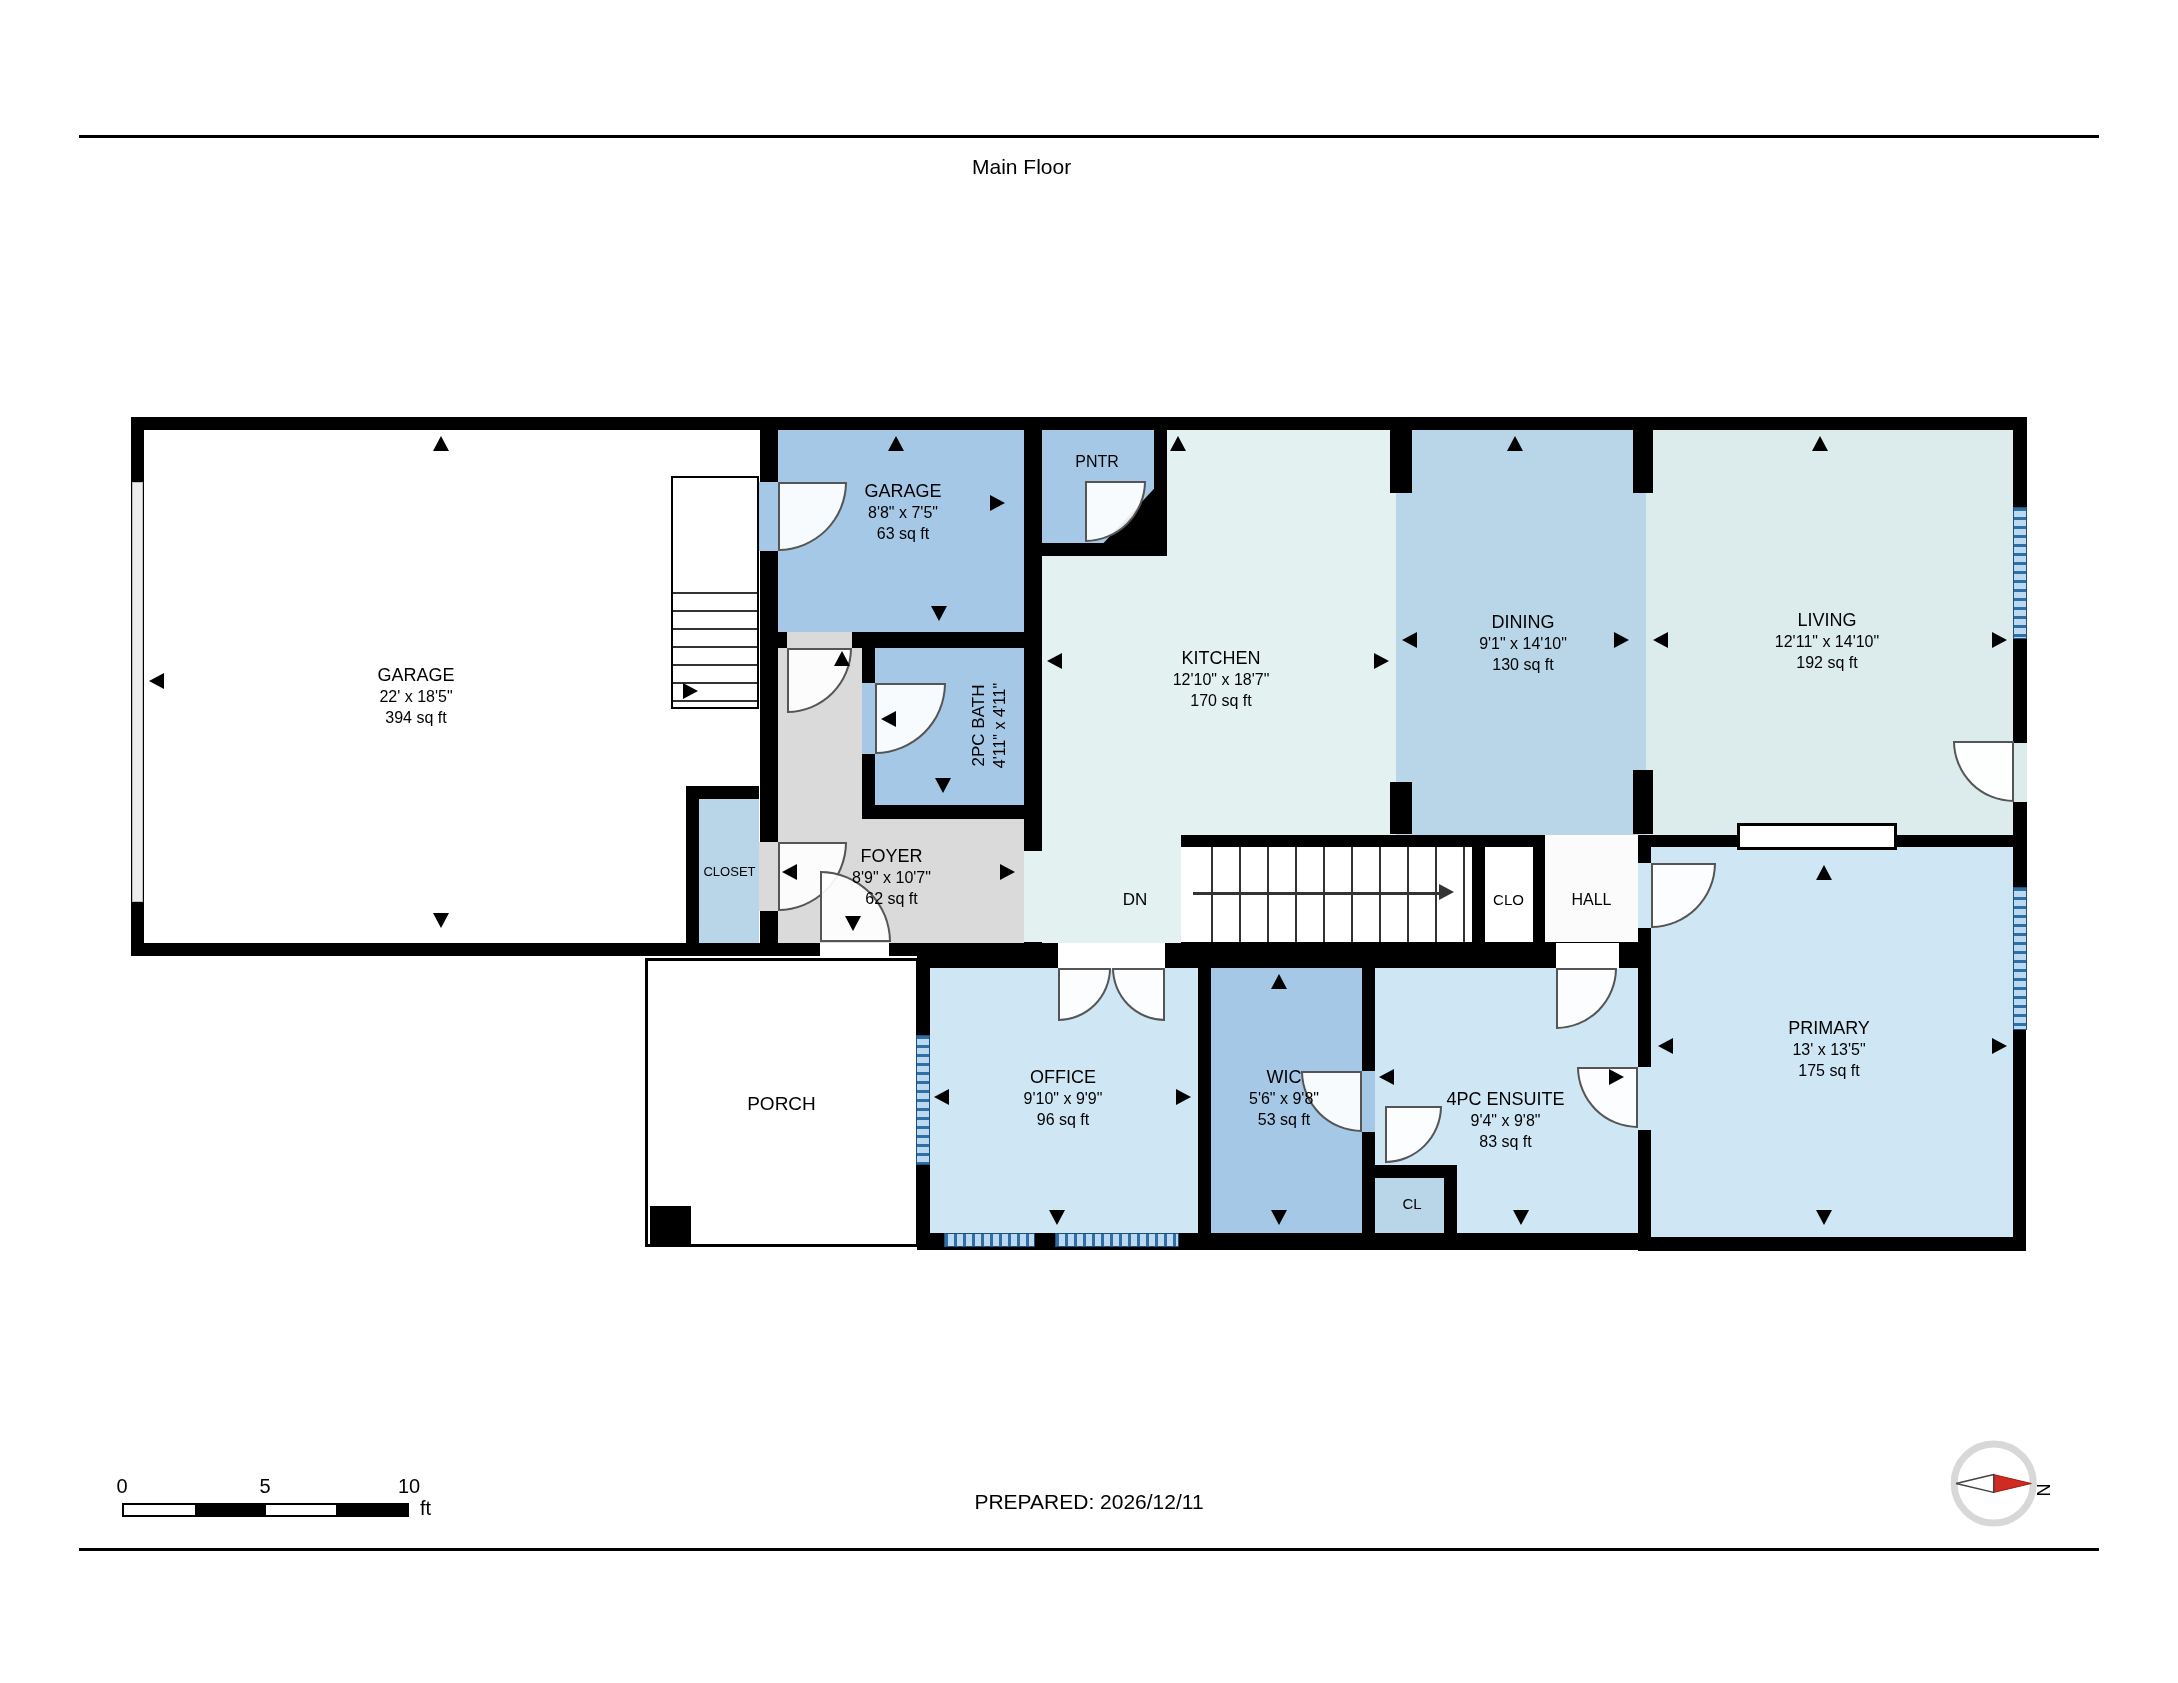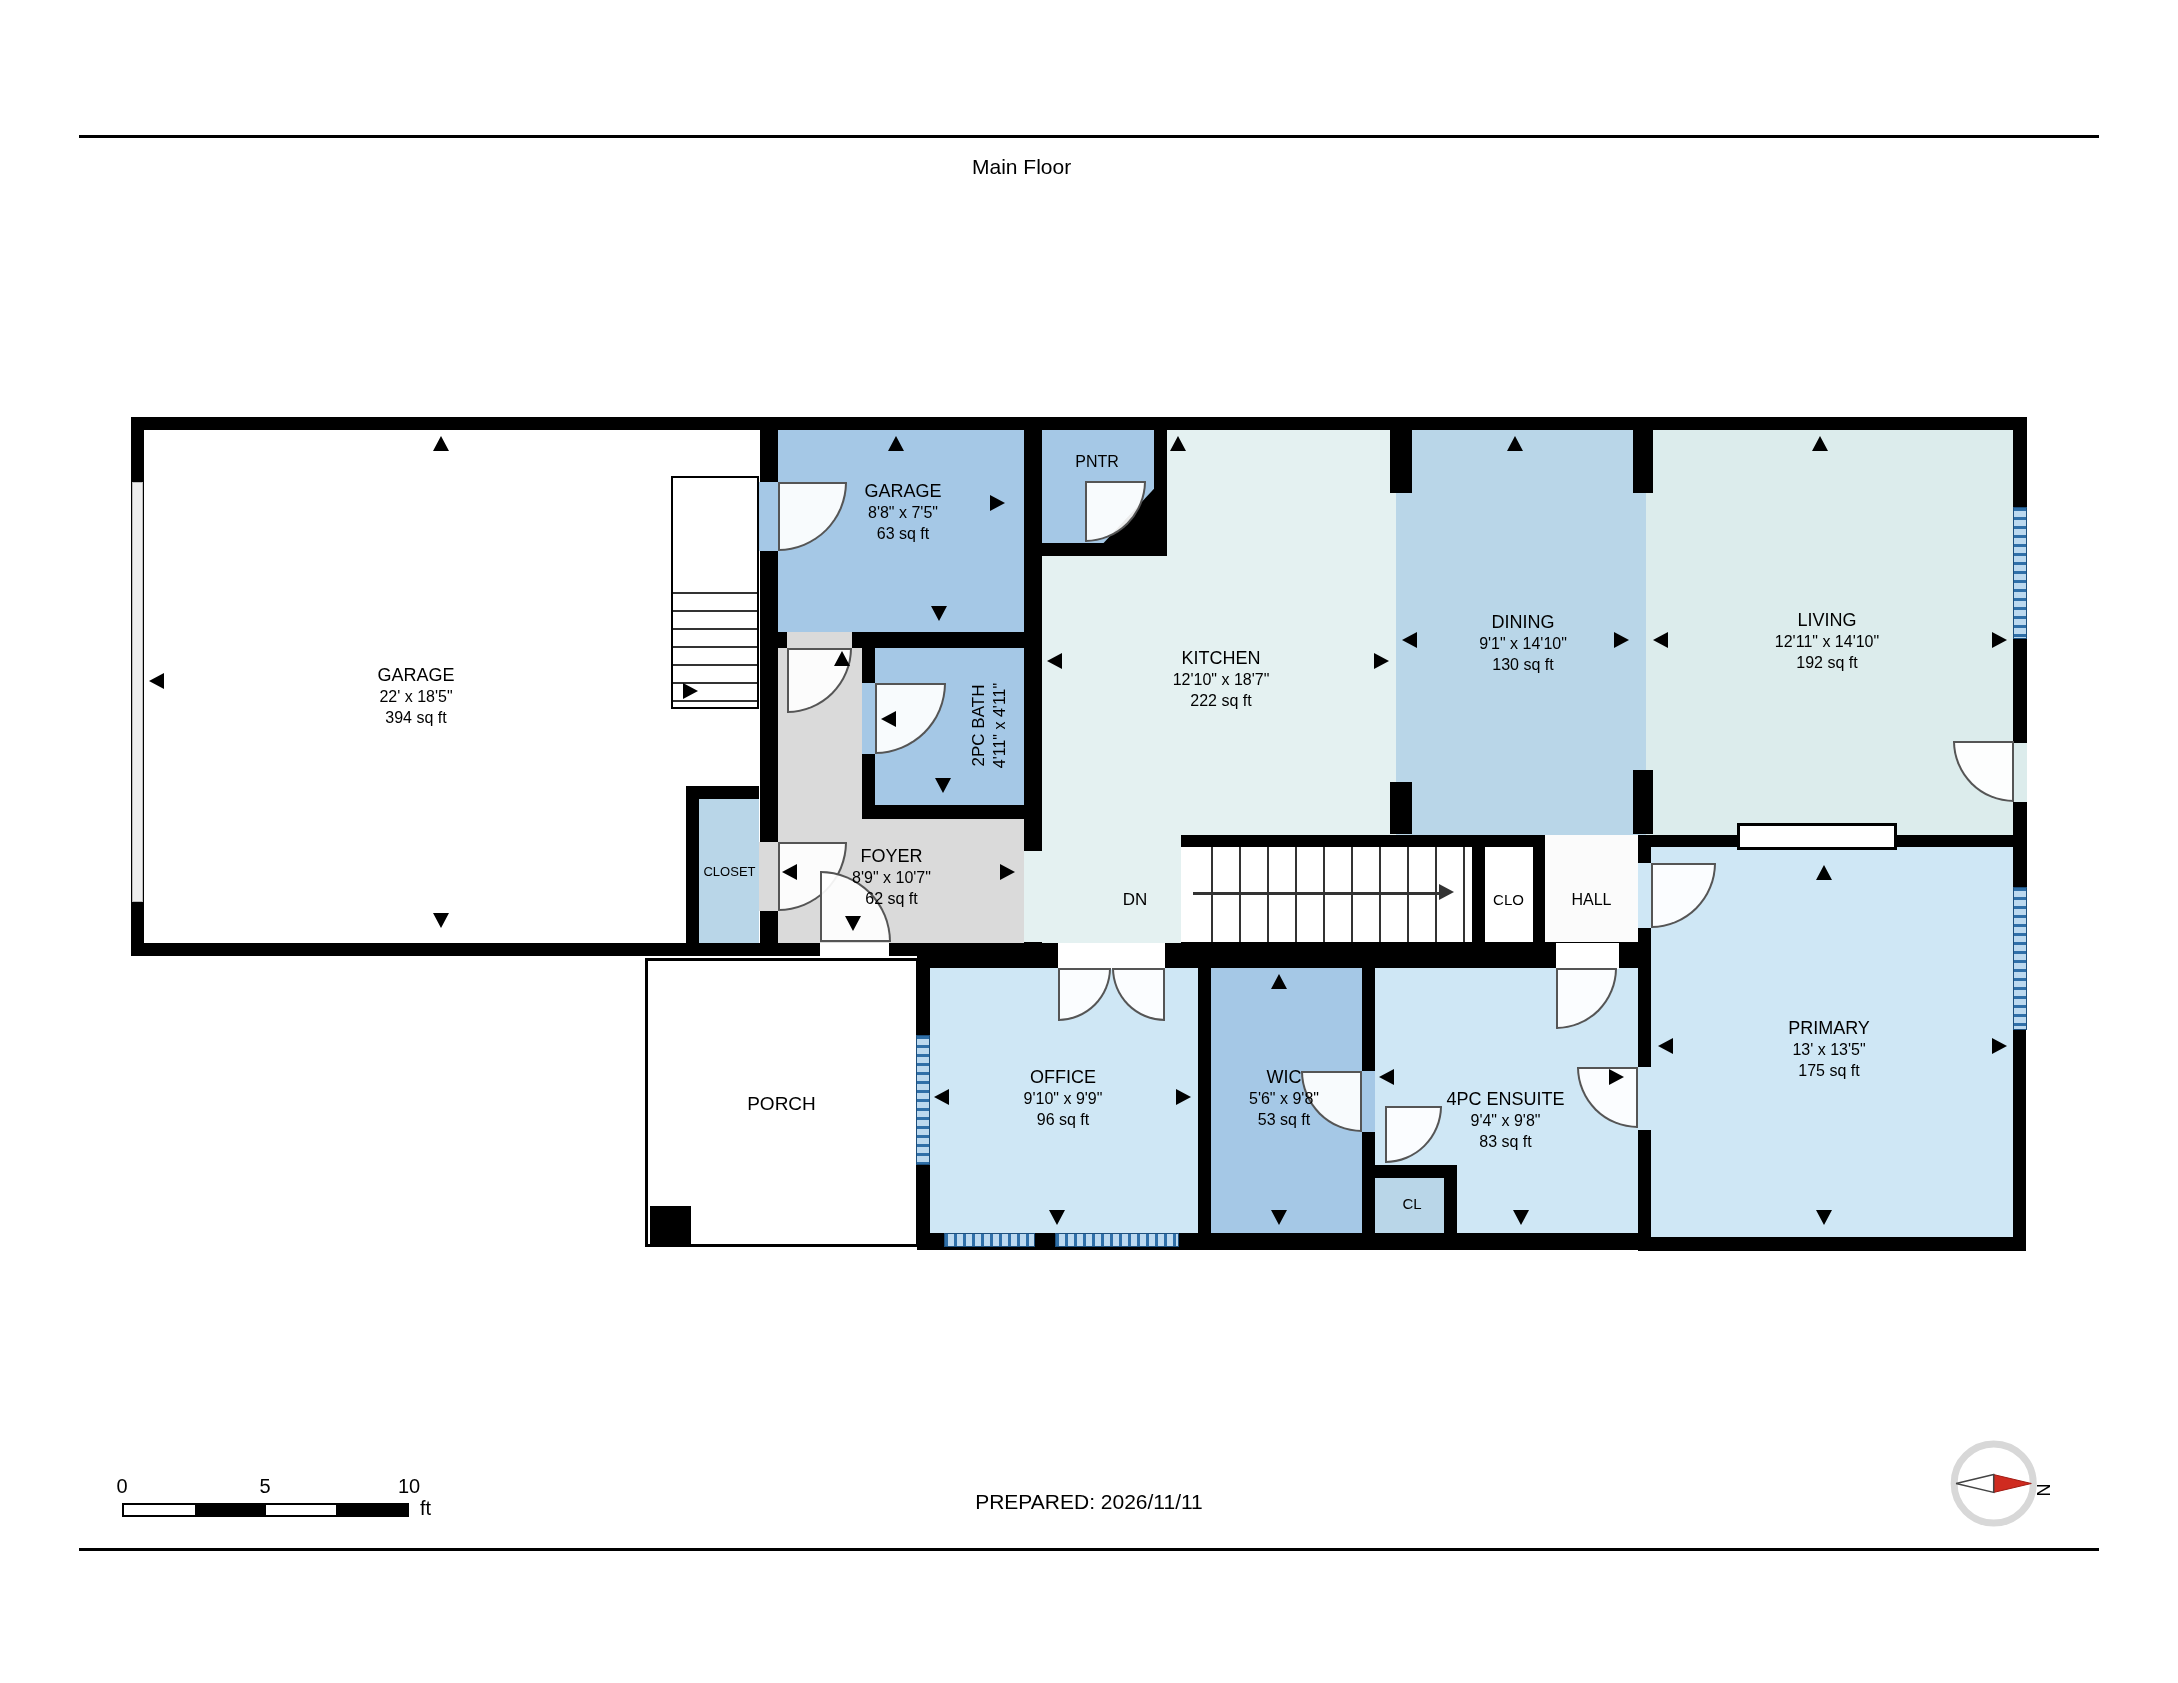--- a/index.html
+++ b/index.html
@@ -119,21 +119,21 @@
     </div>
     <div class="rlabel" style="left:814px;top:481px;width:178px">
       <span class="rname">GARAGE</span>
       <span class="rdim">8'8" x 7'5"</span>
       <span class="rarea">63 sq ft</span>
     </div>
     <div class="slabel" style="left:1045px;top:453px;width:104px">PNTR</div>
     <div class="rlabel" style="left:1122px;top:648px;width:198px">
       <span class="rname">KITCHEN</span>
       <span class="rdim">12'10" x 18'7"</span>
-      <span class="rarea">222 sq ft</span>
+      <span class="rarea">170 sq ft</span>
     </div>
     <div class="rlabel" style="left:1424px;top:612px;width:198px">
       <span class="rname">DINING</span>
       <span class="rdim">9'1" x 14'10"</span>
       <span class="rarea">130 sq ft</span>
     </div>
     <div class="rlabel" style="left:1728px;top:610px;width:198px">
       <span class="rname">LIVING</span>
       <span class="rdim">12'11" x 14'10"</span>
       <span class="rarea">192 sq ft</span>
@@ -216,21 +216,21 @@
     <div class="abs" style="left:394px;top:1475px;width:30px;text-align:center;font-size:20px">10</div>
     <div class="abs" style="left:122px;top:1503px;width:287px;height:14px;border:2px solid #000;display:flex">
       <div style="width:25%;background:#fff"></div>
       <div style="width:25%;background:#000"></div>
       <div style="width:25%;background:#fff"></div>
       <div style="width:25%;background:#000"></div>
     </div>
     <div class="abs" style="left:420px;top:1497px;font-size:20px">ft</div>
   </div>
 
-  <div class="abs" style="left:0;top:1490px;width:2178px;text-align:center;font-size:21px">PREPARED: 2026/11/11</div>
+  <div class="abs" style="left:0;top:1490px;width:2178px;text-align:center;font-size:21px">PREPARED: 2026/12/11</div>
 
   <div class="abs" style="left:1948px;top:1436px">
     <svg width="129" height="95" viewBox="0 0 130 96">
       <circle cx="46" cy="48" r="40" fill="#ffffff" stroke="#d8d8d8" stroke-width="7"></circle>
       <polygon points="46,39 84,48 46,57" fill="#cf2b20" stroke="#a01a12" stroke-width="1"></polygon>
       <polygon points="46,39 8,48 46,57" fill="#ffffff" stroke="#444444" stroke-width="1.5"></polygon>
       <text x="96" y="54" transform="rotate(90 96 48)" font-size="18" fill="#000">N</text>
     </svg>
   </div>
 

